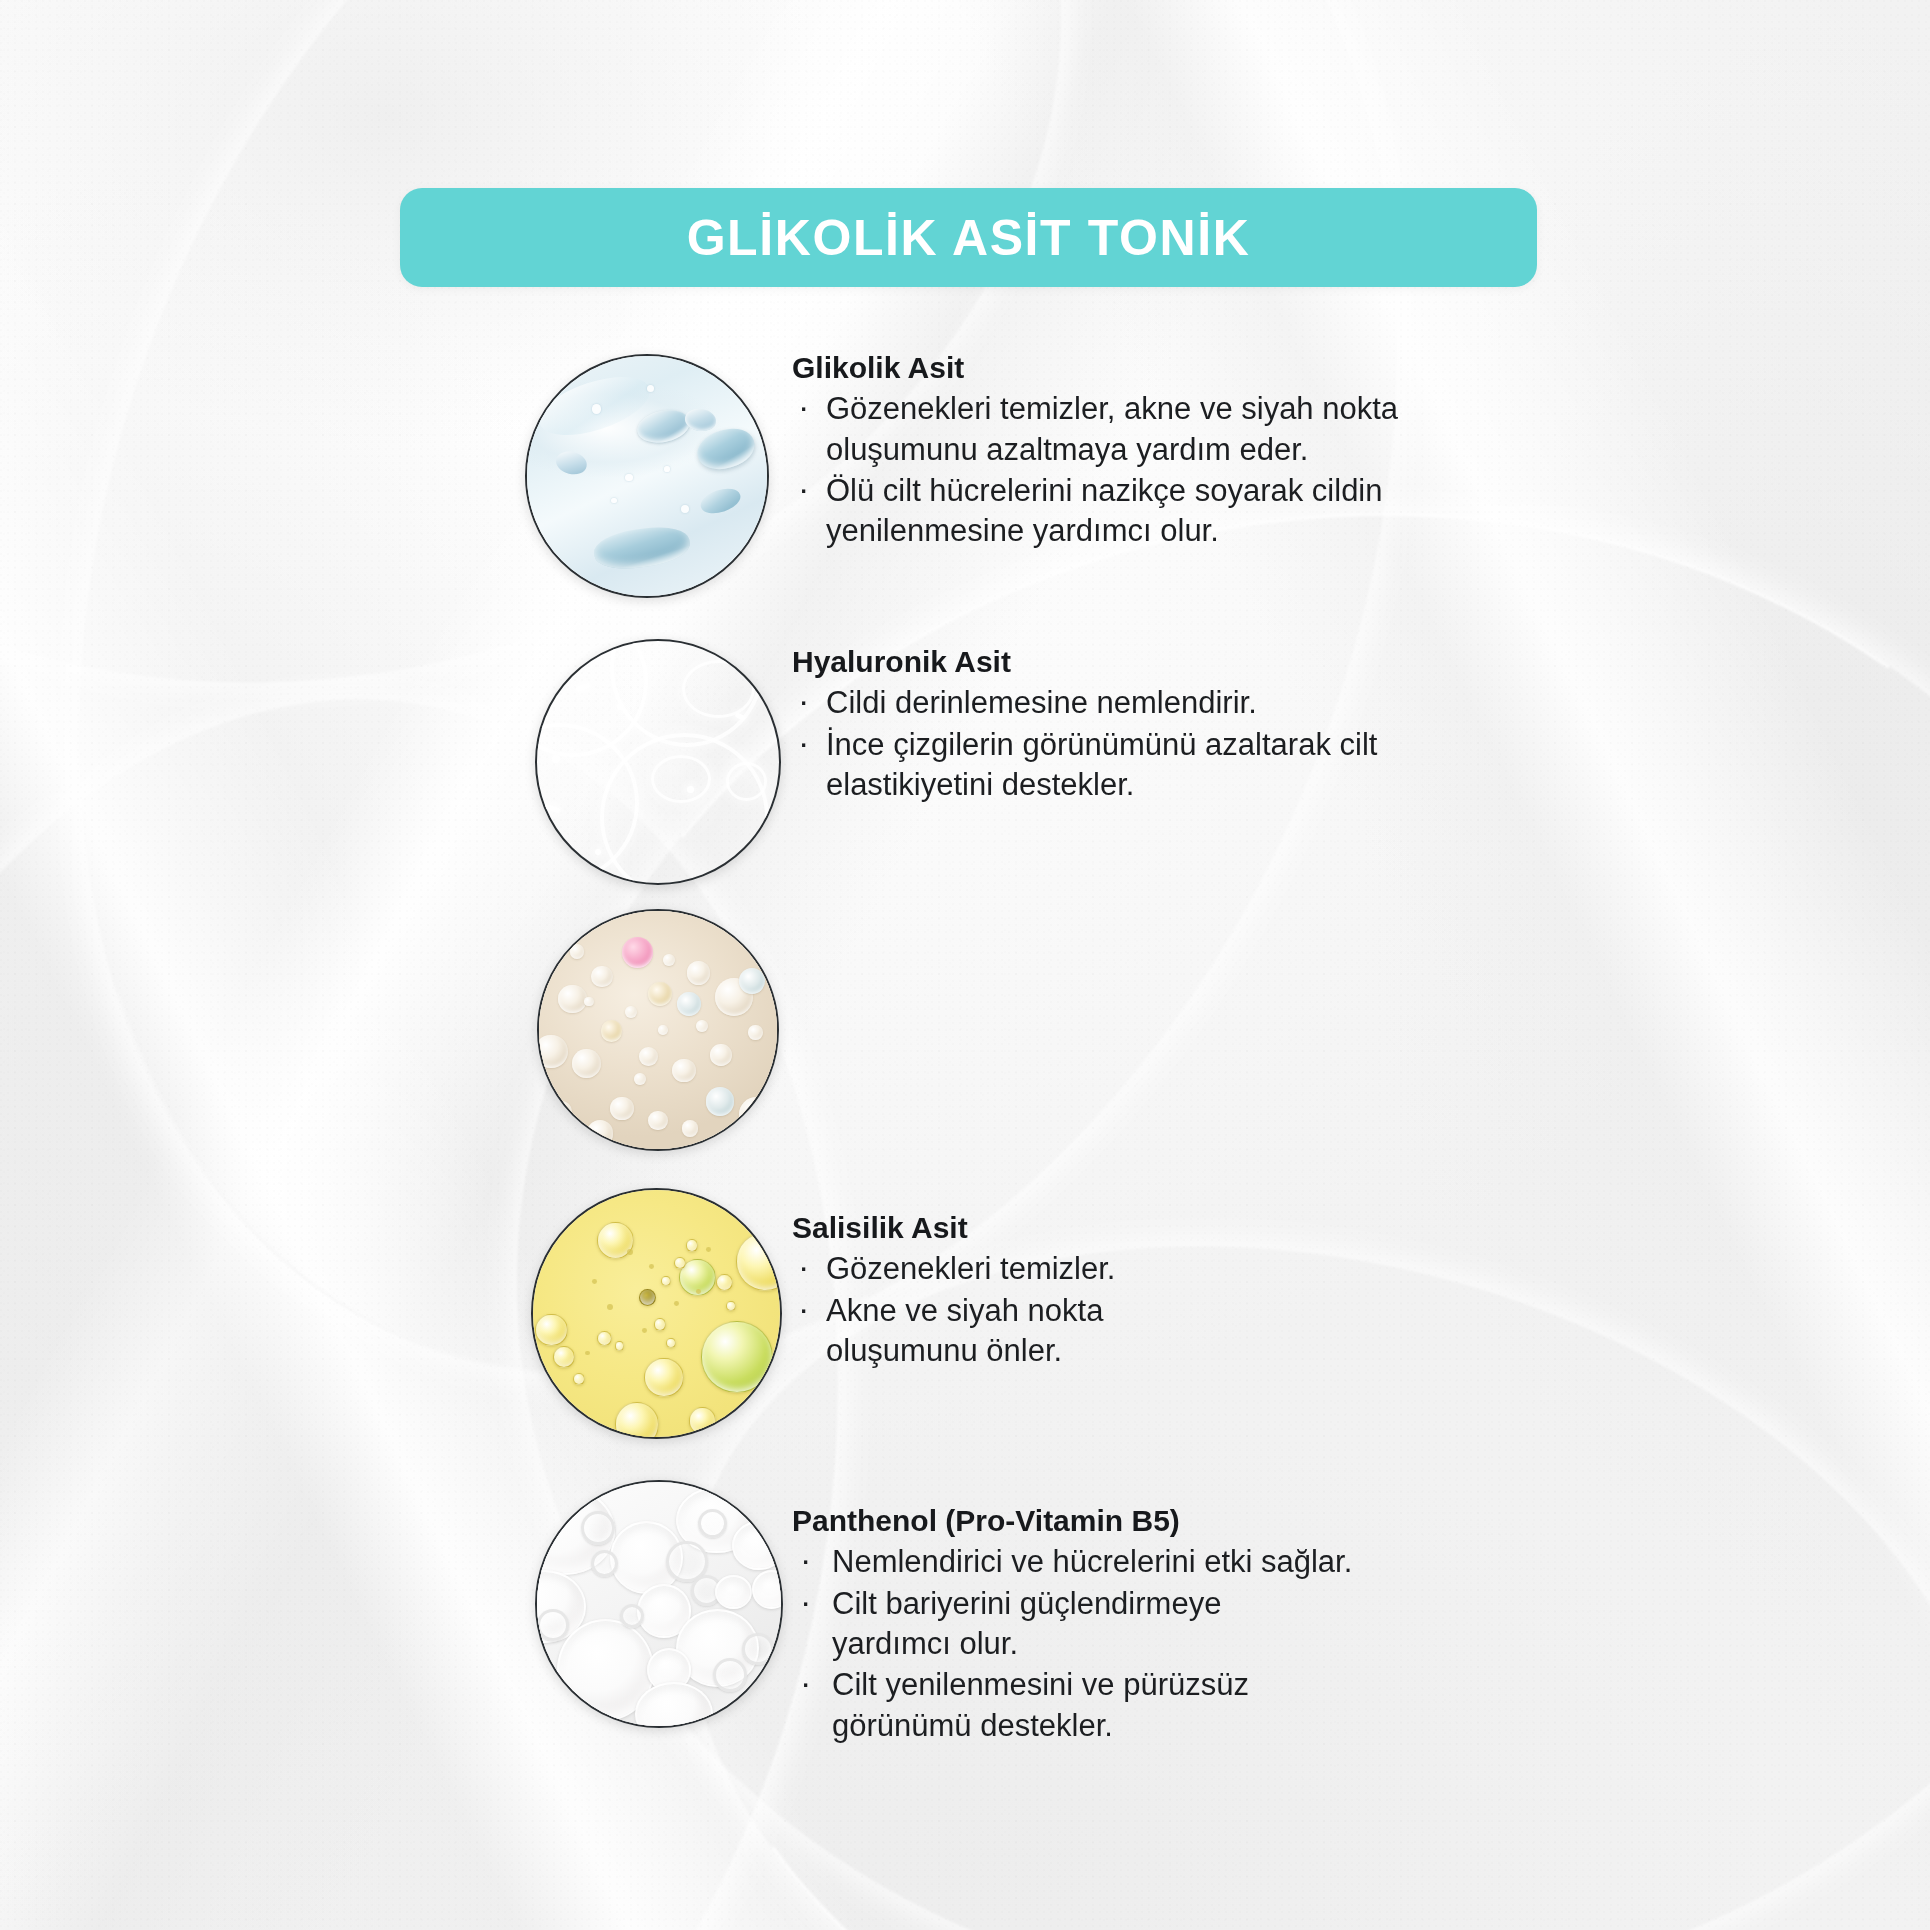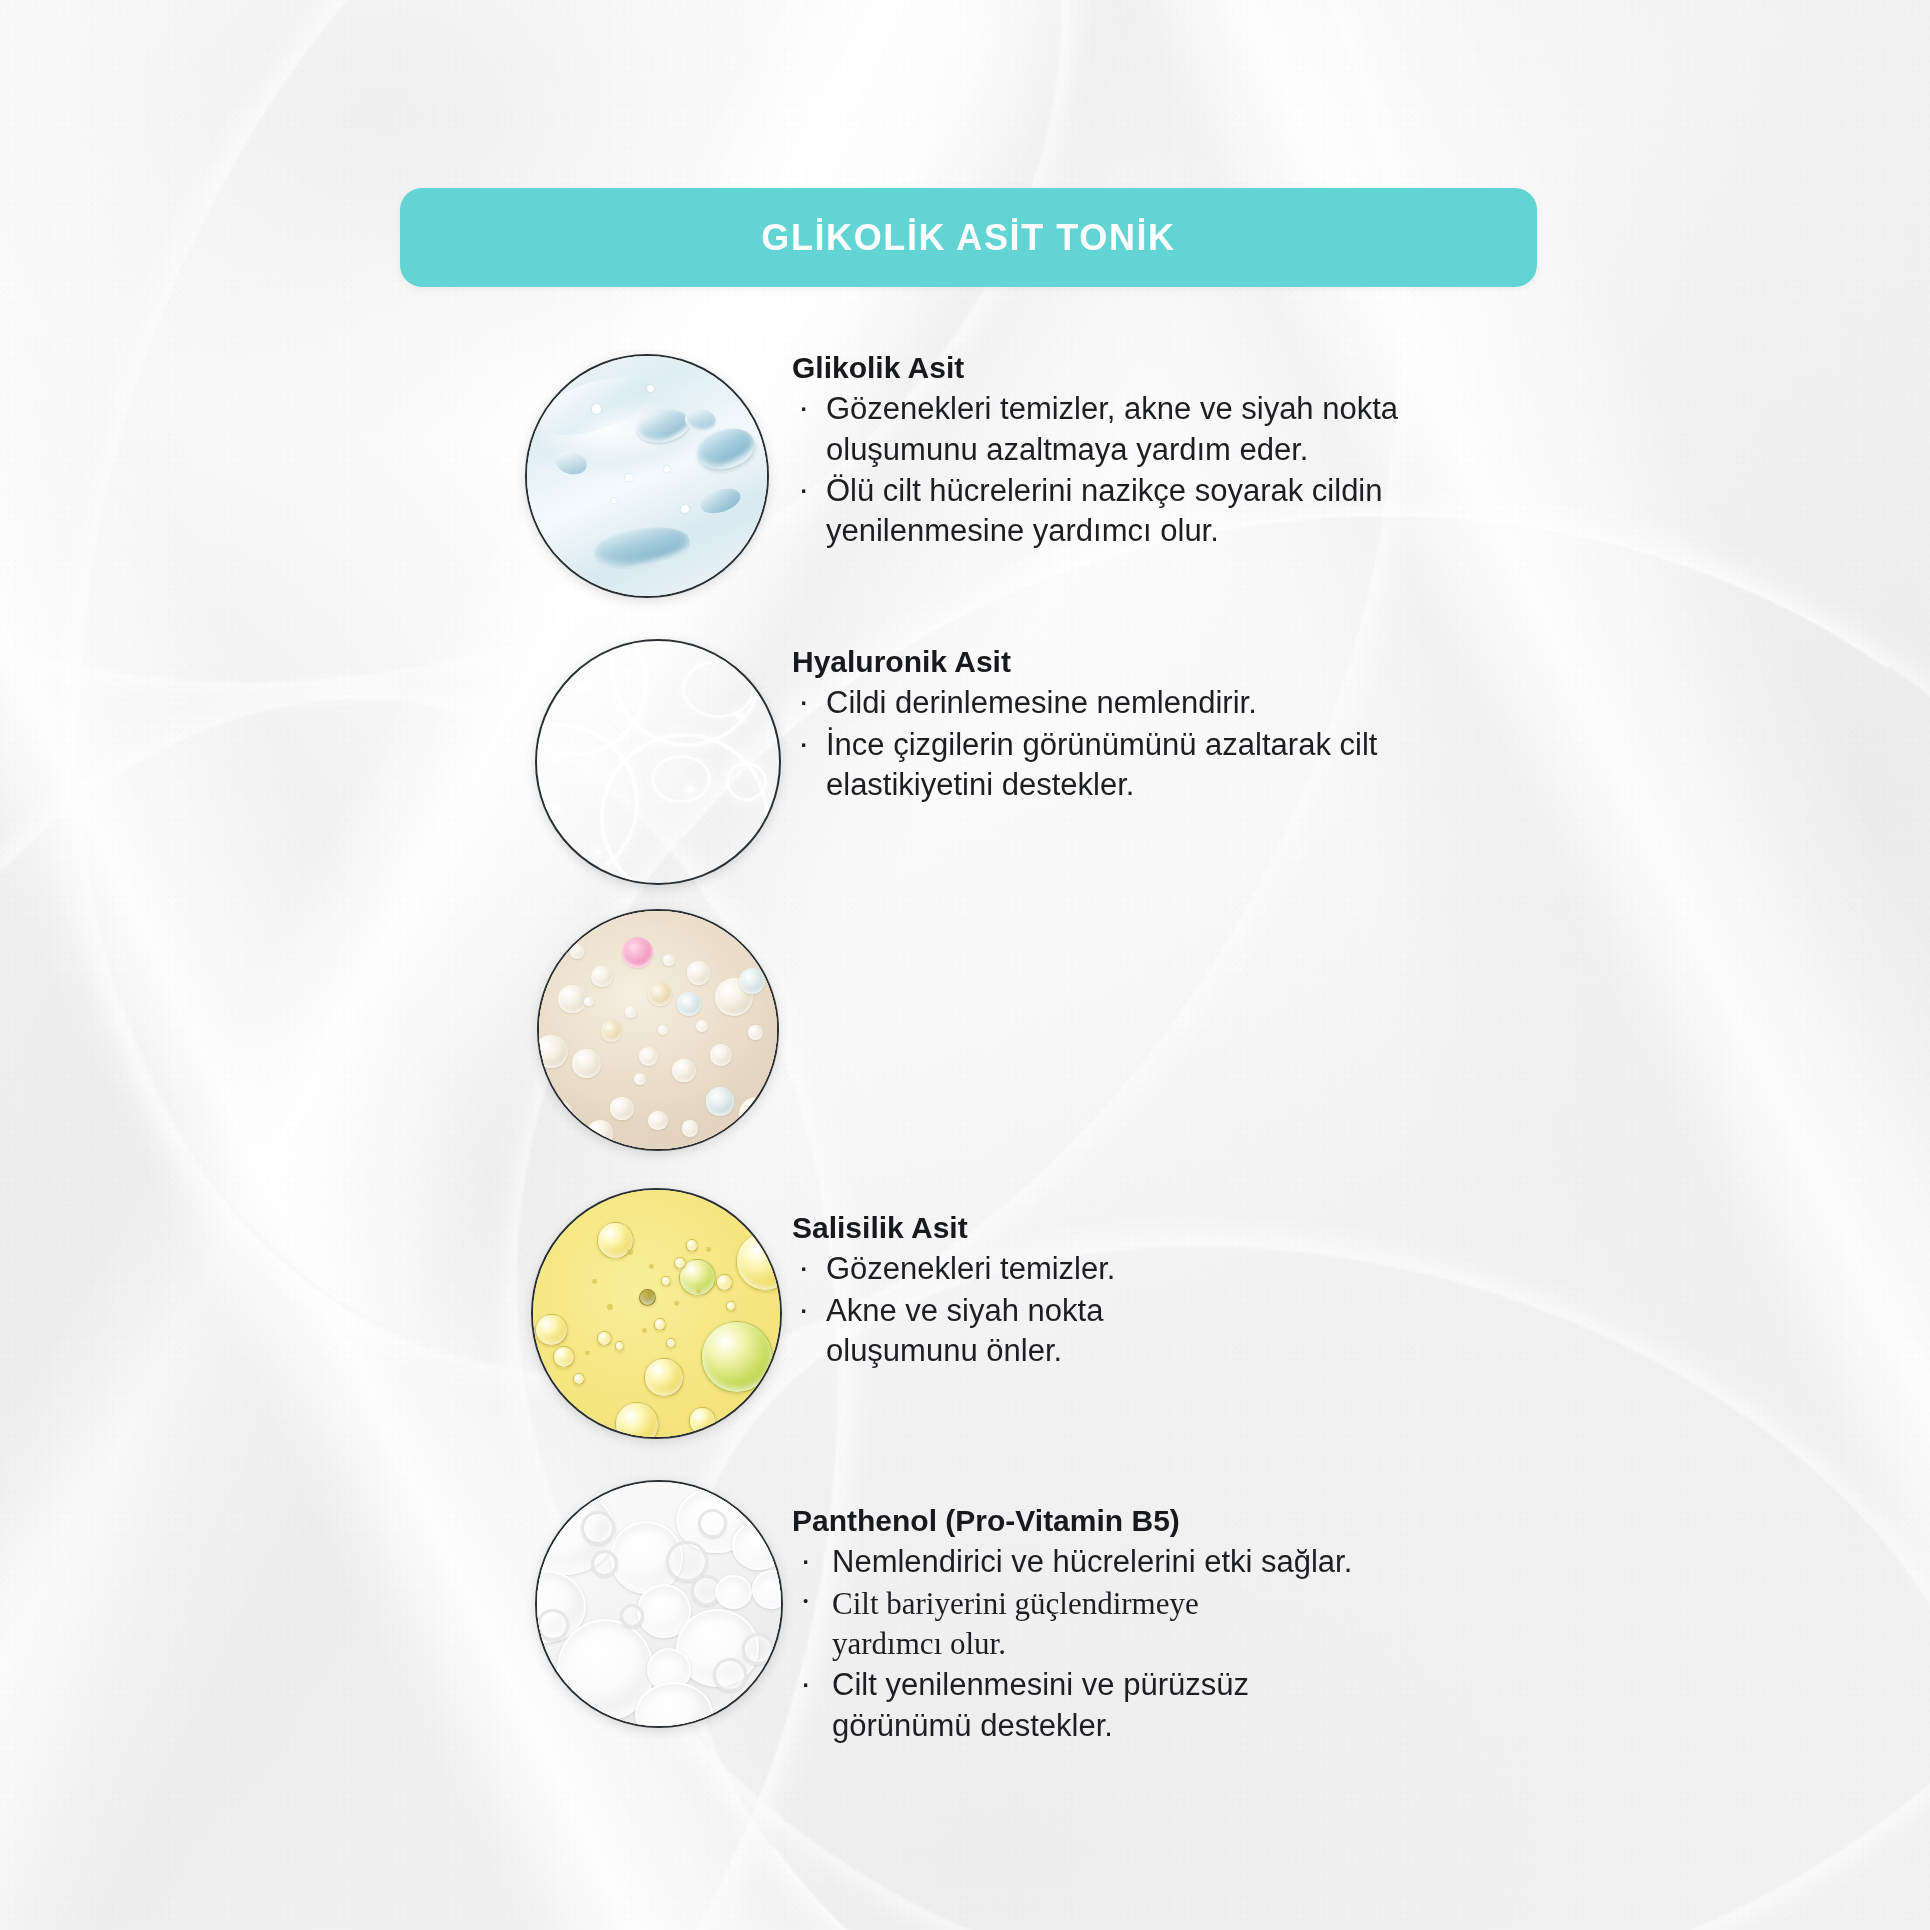--- a/index.html
+++ b/index.html
@@ -100,21 +100,21 @@
     width: 1137px;
     height: 99px;
     border-radius: 22px;
     display: flex;
     align-items: center;
     justify-content: center;
     box-shadow: 0 2px 10px rgba(0,0,0,0.05);
   }
   .title-banner .title-text {
     color: #ffffff;
-    font-size: 36px;
+    font-size: 50px;
     font-weight: 700;
     letter-spacing: 1.6px;
     text-align: center;
     line-height: 1;
   }
 
   
   .ingredient {
     position: absolute;
     display: flex;
@@ -438,20 +438,20 @@
         <div class="fb fb-ring" style="left:0%;top:52%;width:13%;height:13%;"></div>
         <div class="fb fb-ring" style="left:72%;top:72%;width:14%;height:14%;"></div>
         <div class="fb fb-ring" style="left:84%;top:62%;width:13%;height:13%;"></div>
         <div class="fb fb-ring" style="left:34%;top:50%;width:10%;height:10%;"></div>
       </div>
     </div>
     <div class="copy" style="left:792px; top:1503px; width:614px;">
       <div class="ing-title">Panthenol (Pro-Vitamin B5)</div>
       <ul class="bullets wide">
         <li>Nemlendirici ve hücrelerini etki sağlar.</li>
-        <li style="max-width:475px;font-family:Liberation Serif, serif;">Cilt bariyerini güçlendirmeye yardımcı olur.</li>
+        <li style="max-width:475px;">Cilt bariyerini güçlendirmeye yardımcı olur.</li>
         <li style="max-width:495px;">Cilt yenilenmesini ve pürüzsüz görünümü destekler.</li>
       </ul>
     </div>
   </div>
 
 </div>
 
 
 </body></html>

